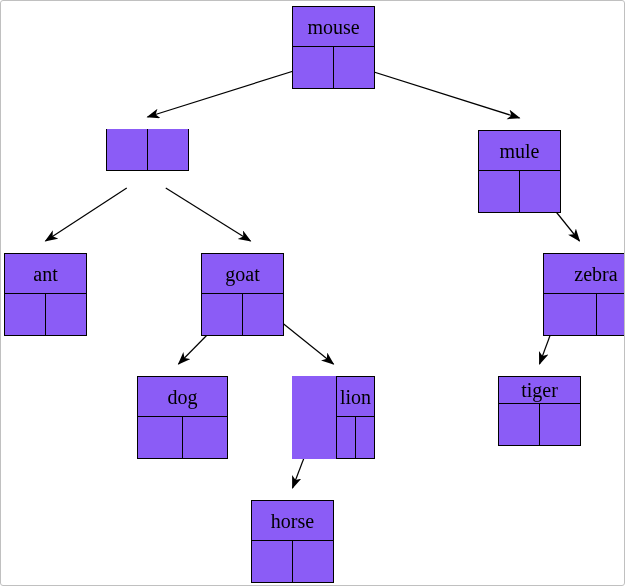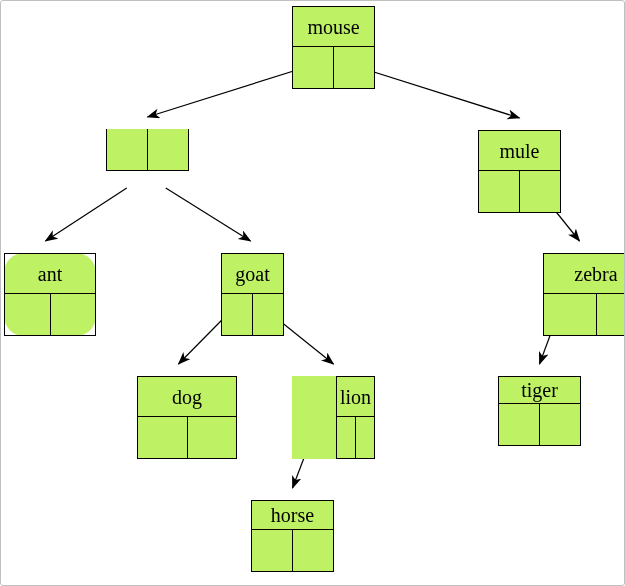--- a/index.html
+++ b/index.html
@@ -17,21 +17,21 @@
   #edge-layer {
     position: absolute;
     left: 0; top: 0;
     width: 625px; height: 586px;
     pointer-events: none;
   }
   #edge-layer line { stroke: #000000; stroke-width: 1.2; }
   .node {
     position: absolute;
     box-sizing: border-box;
-    background: #bef264;
+    background: #8b5cf6;
   }
   .node-label {
     box-sizing: border-box;
     border: 1px solid #000000;
     display: flex;
     align-items: center;
     justify-content: center;
     font-size: 20px;
     color: #000000;
     line-height: 1;
@@ -79,42 +79,42 @@
           <div class="cell right"></div>
         </div>
       </div>
       <div class="node" style="left: 477px; top: 129px; width: 83px; font-family: Liberation Serif, serif;">
         <div class="node-label" style="height: 41px;">mule</div>
         <div class="node-cells" style="height: 42px;">
           <div class="cell left"></div>
           <div class="cell right"></div>
         </div>
       </div>
-      <div class="node" style="left: 3px; top: 252px; width: 92px; border-radius: 20px;">
+      <div class="node" style="left: 3px; top: 252px; width: 83px;">
         <div class="node-label" style="height: 41px;">ant</div>
         <div class="node-cells" style="height: 42px;">
           <div class="cell left"></div>
           <div class="cell right"></div>
         </div>
       </div>
-      <div class="node" style="left: 220px; top: 252px; width: 63px;">
+      <div class="node" style="left: 200px; top: 252px; width: 83px;">
         <div class="node-label" style="height: 41px;">goat</div>
         <div class="node-cells" style="height: 42px;">
           <div class="cell left"></div>
           <div class="cell right"></div>
         </div>
       </div>
       <div class="node" style="left: 542px; top: 252px; width: 106px;">
         <div class="node-label" style="height: 41px;">zebra</div>
         <div class="node-cells" style="height: 42px;">
           <div class="cell left"></div>
           <div class="cell right"></div>
         </div>
       </div>
-      <div class="node" style="left: 136px; top: 375px; width: 100px;">
+      <div class="node" style="left: 136px; top: 375px; width: 91px;">
         <div class="node-label" style="height: 41px;">dog</div>
         <div class="node-cells" style="height: 42px;">
           <div class="cell left"></div>
           <div class="cell right"></div>
         </div>
       </div>
       <div class="node" style="left: 291px; top: 375px; width: 83px; padding-left: 44px;">
         <div class="node-label" style="height: 41px;">lion</div>
         <div class="node-cells" style="height: 42px;">
           <div class="cell left"></div>
@@ -122,20 +122,20 @@
         </div>
       </div>
       <div class="node" style="left: 497px; top: 375px; width: 83px;">
         <div class="node-label" style="height: 28px;">tiger</div>
         <div class="node-cells" style="height: 42px;">
           <div class="cell left"></div>
           <div class="cell right"></div>
         </div>
       </div>
       <div class="node" style="left: 250px; top: 499px; width: 83px;">
-        <div class="node-label" style="height: 30px;">horse</div>
+        <div class="node-label" style="height: 41px;">horse</div>
         <div class="node-cells" style="height: 42px;">
           <div class="cell left"></div>
           <div class="cell right"></div>
         </div>
       </div>
     </div>
 </div>
 
 </body></html>

